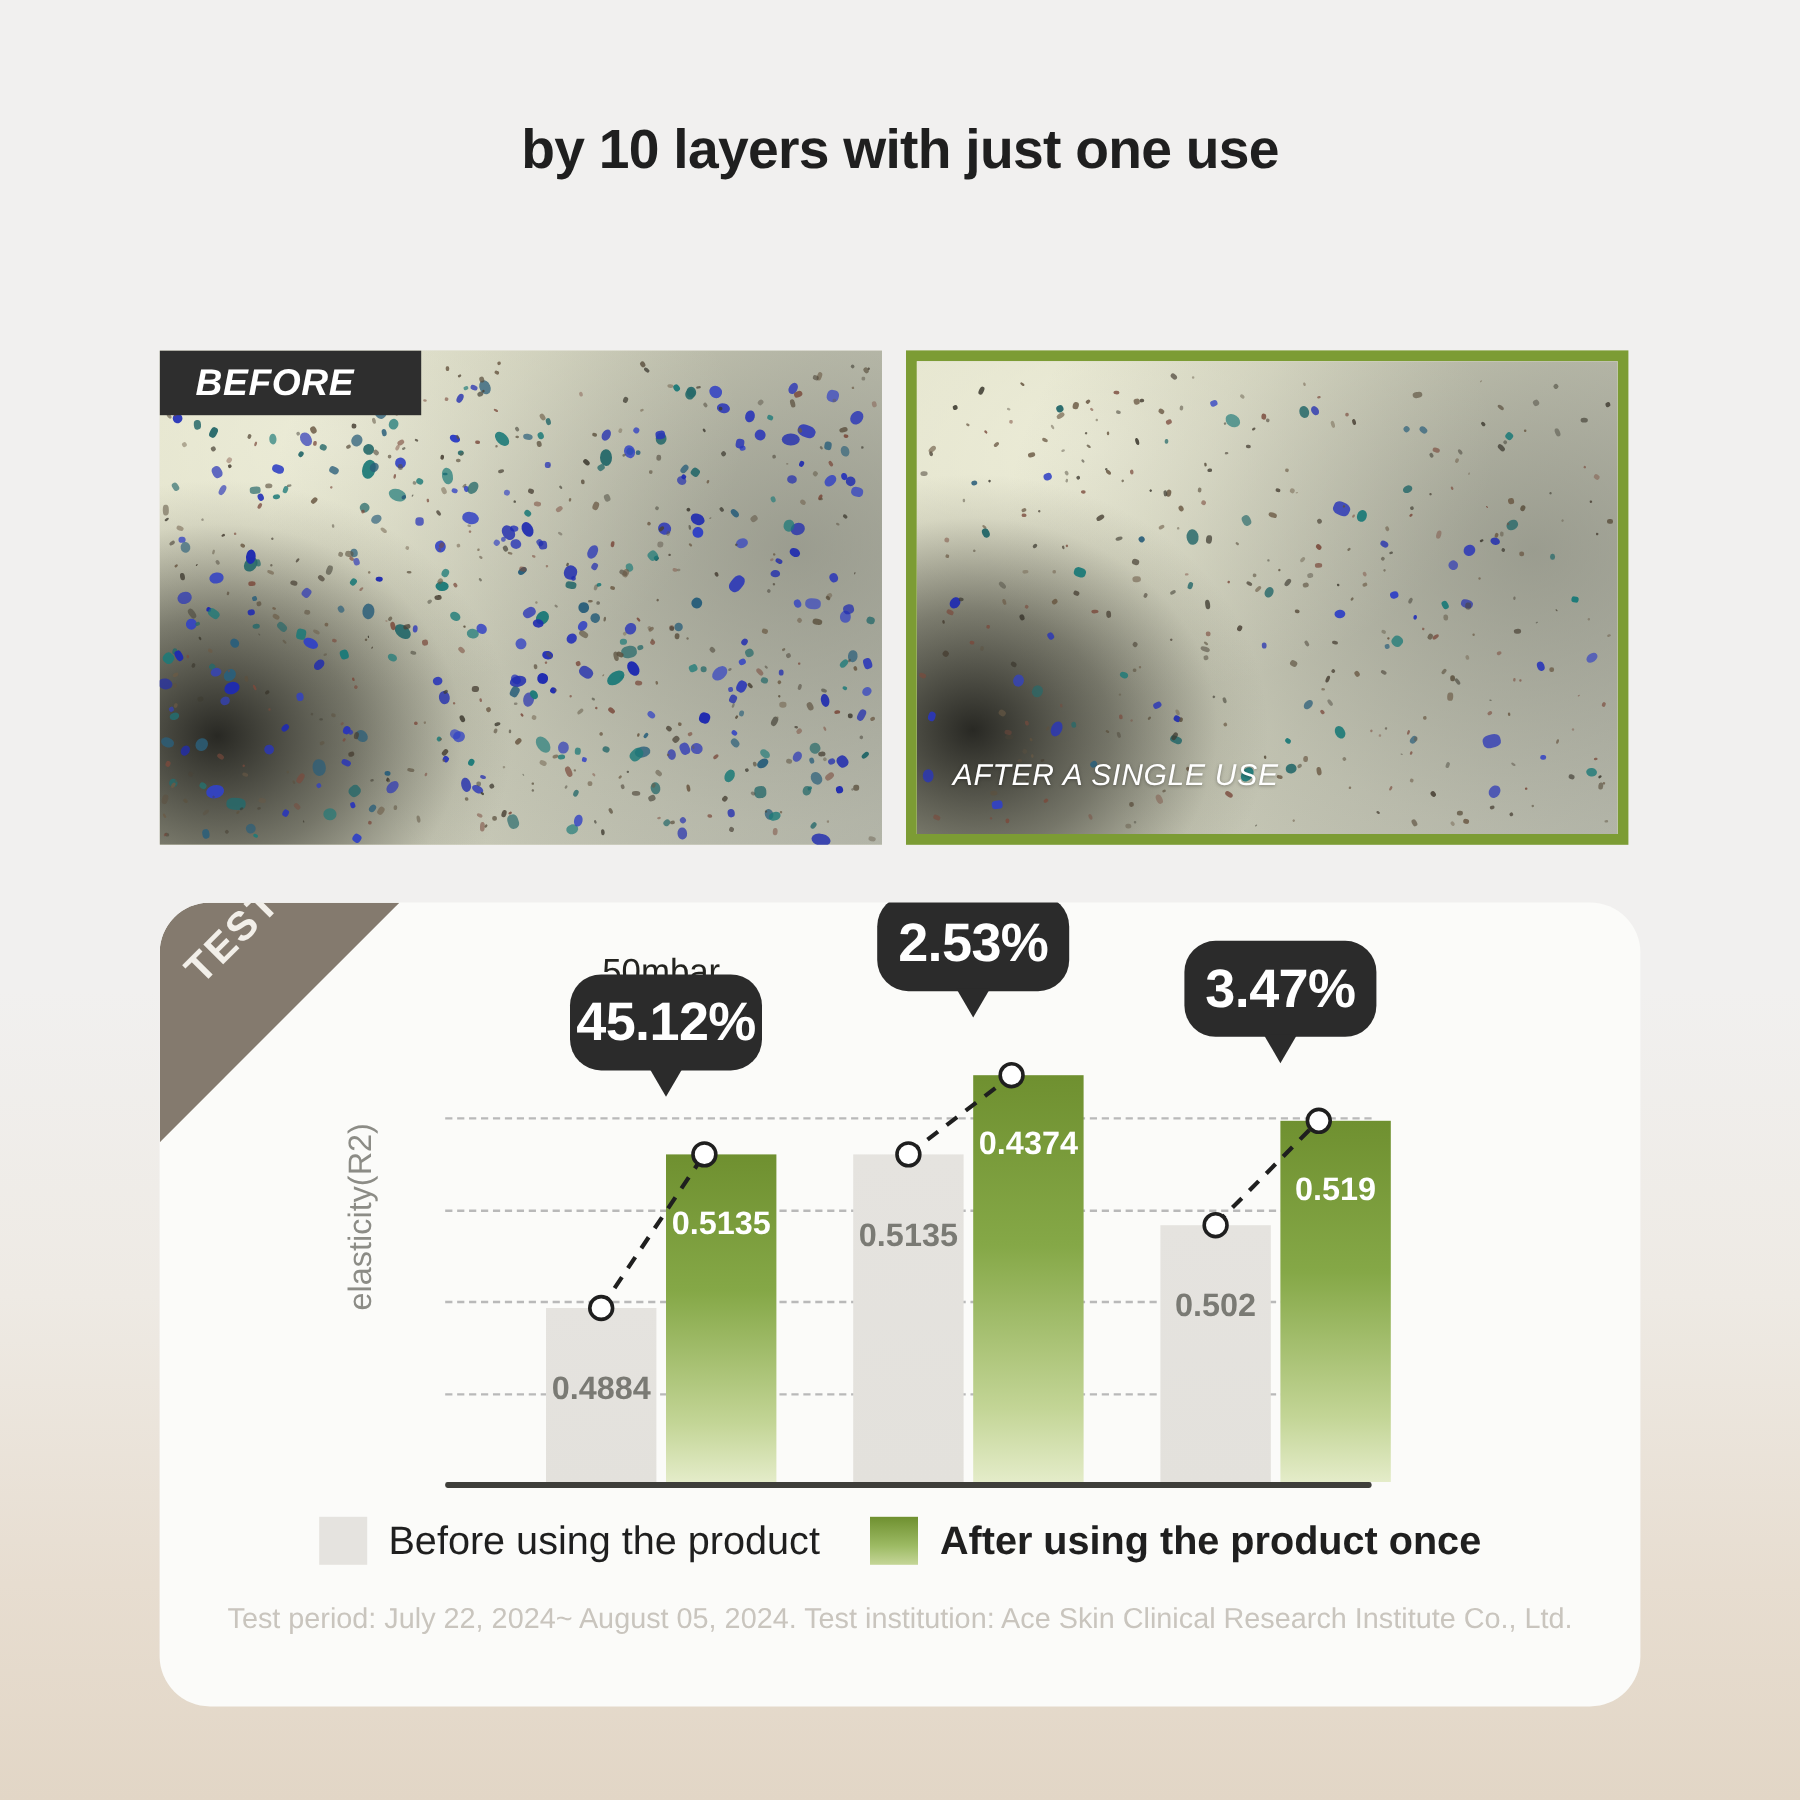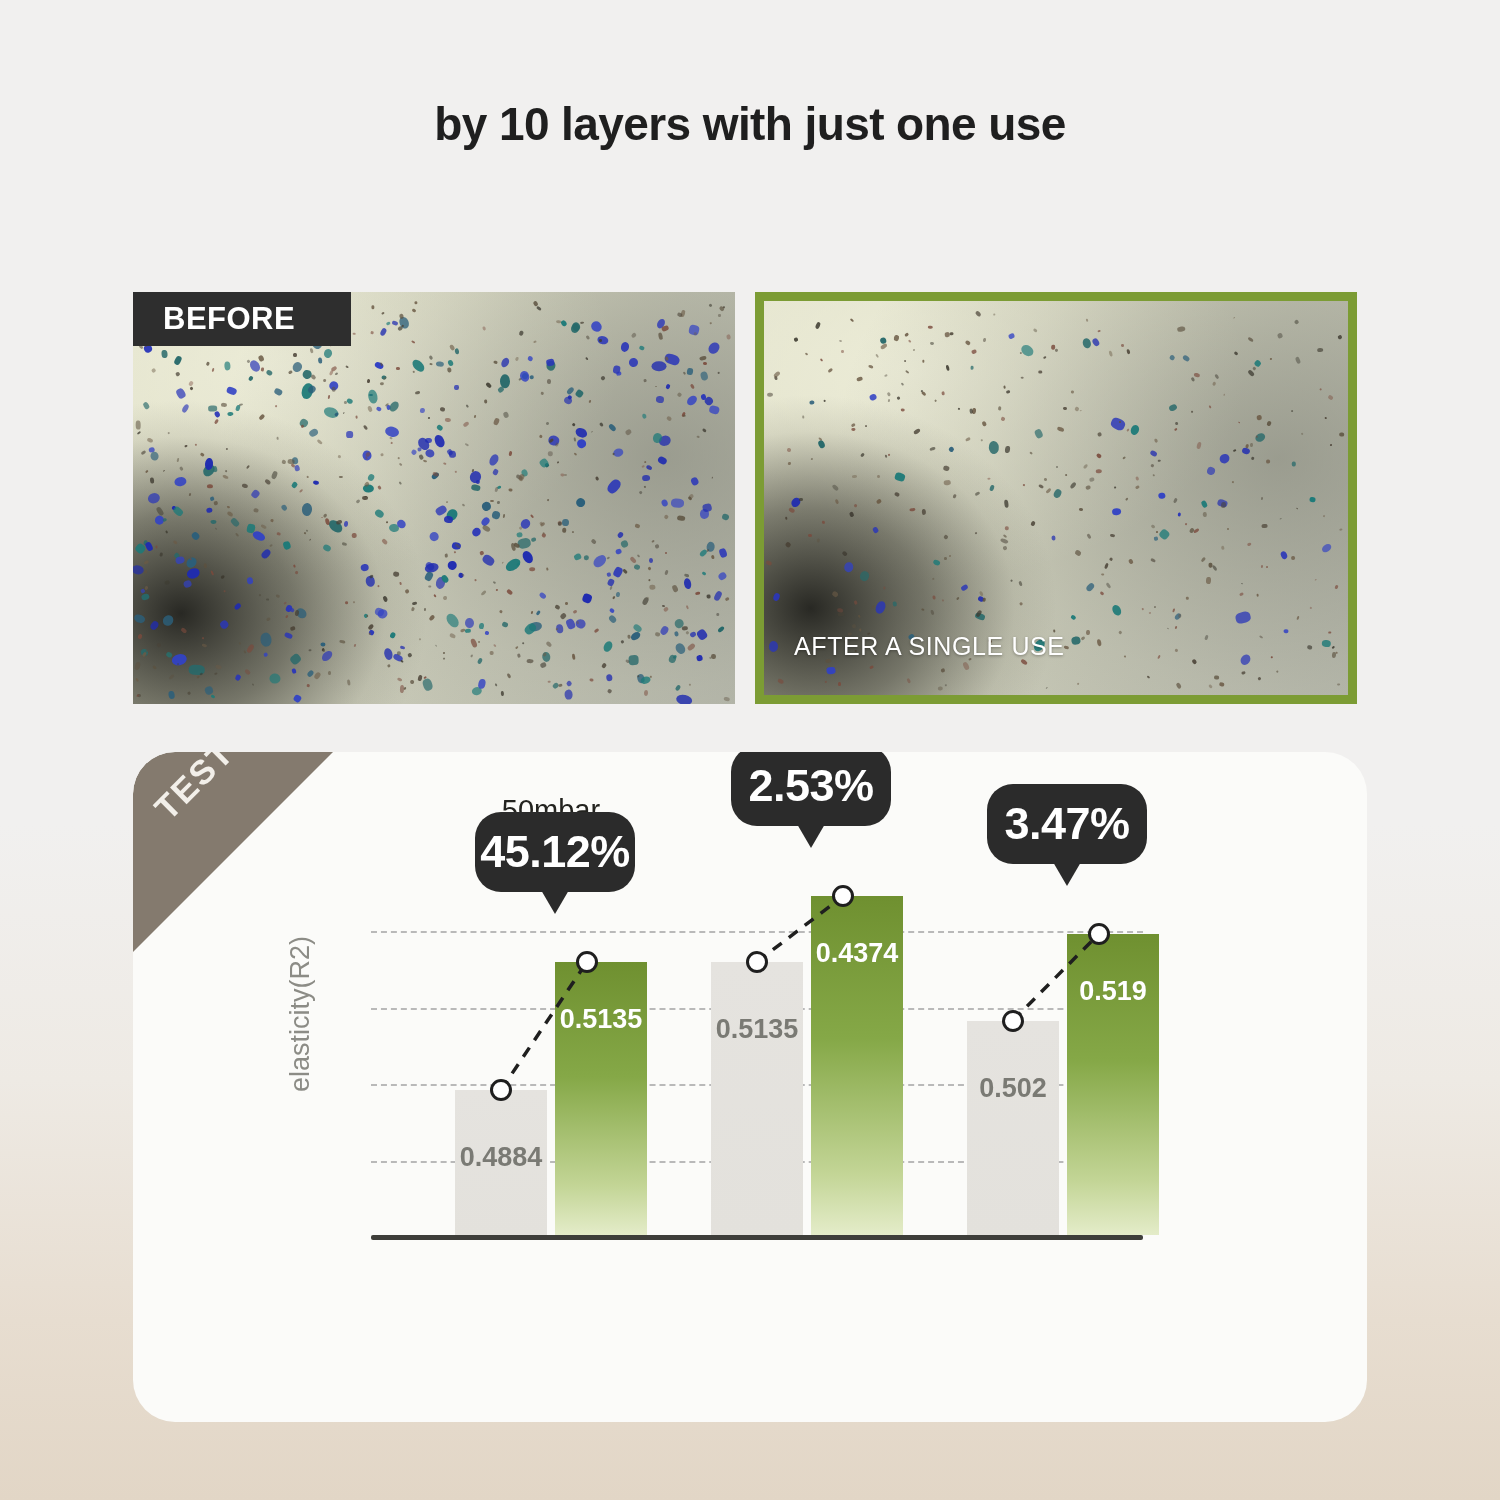--- a/index.html
+++ b/index.html
@@ -28,21 +28,21 @@
   #title-sub {
     margin-top: 26px;
     font-size: 46px;
     font-weight: 700;
     letter-spacing: -0.6px;
     color: #1f1f1f;
     line-height: 1.15;
   }
 
   
-  #photos { position: absolute; top: 292px; left: 133px; width: 1234px; height: 412px; }
+  #photos { position: absolute; top: 292px; left: 133px; width: 1234px; height: 412px; font-style: italic; }
 
   .photo-card { position: absolute; top: 0; width: 602px; height: 412px; overflow: hidden; }
   #photo-before { left: 0; }
   #photo-after  { left: 622px; border: 9px solid #7c9c34; }
 
   .skin {
     position: absolute; inset: 0;
     background-color: #d8d8c2;
     background-image:
       radial-gradient(ellipse 300px 260px at 8% 78%, rgba(25,25,22,0.92) 0%, rgba(40,40,34,0.55) 38%, rgba(90,90,78,0.12) 68%, rgba(0,0,0,0) 82%),
@@ -1325,17 +1325,28 @@
         <div class="dot" style="left:869px;top:257.5px;"></div>
         <div class="dot" style="left:955px;top:170.7px;"></div>
       </div>
     <div id="badges">
         <div class="badge" style="left:342px;width:160px;top:59.8px;">45.12%</div>
         <div class="badge" style="left:598px;width:160px;top:-5.6px;">2.53%</div>
         <div class="badge" style="left:854px;width:160px;top:31.7px;">3.47%</div>
       </div>
   </div>
 
+  <div id="legend">
+    <div class="legend-item">
+      <span class="swatch before"></span>
+      <span class="legend-text">Before using the product</span>
+    </div>
+    <div class="legend-item">
+      <span class="swatch after"></span>
+      <span class="legend-text bold">After using the product once</span>
+    </div>
+  </div>
 
   <div id="footnote">
+    <div>Test period: July 22, 2024~ August 05, 2024. Test institution: Ace Skin Clinical Research Institute Co., Ltd.</div>
   </div>
 
 </div>
 
 </body></html>

